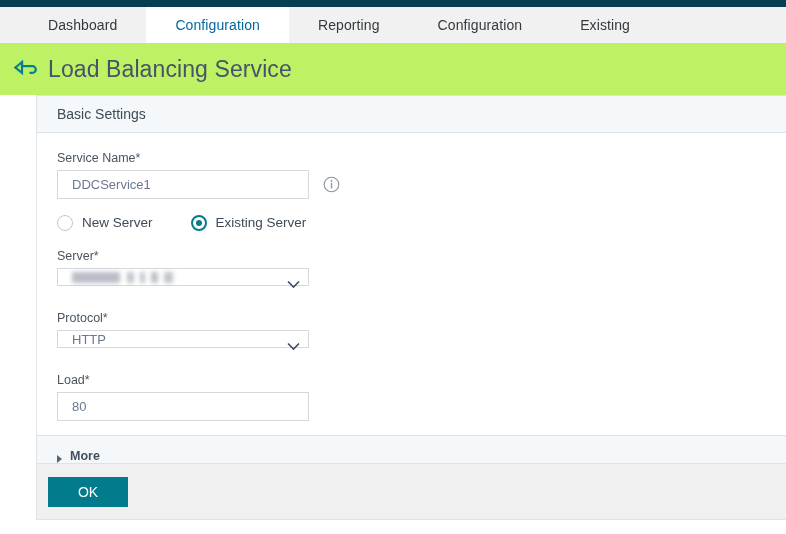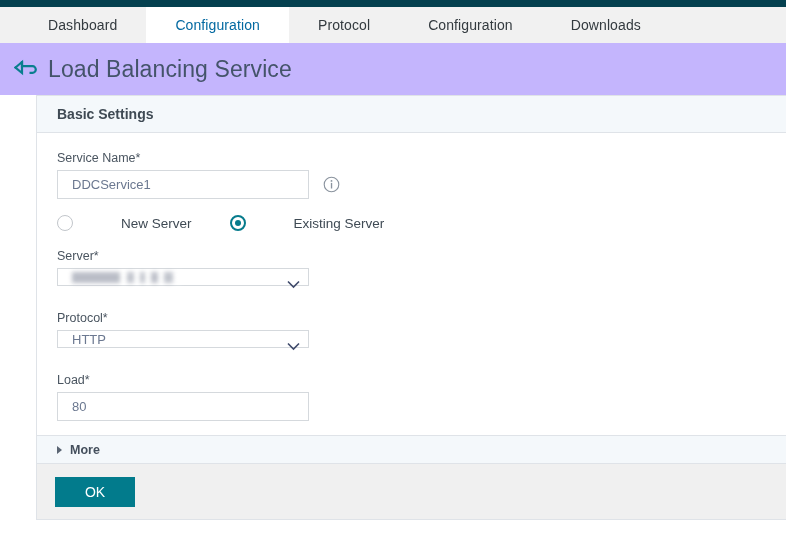--- a/index.html
+++ b/index.html
@@ -50,21 +50,21 @@
     background: #ffffff;
     color: #0369a1;
   }
 
   
   .page-header {
     display: flex;
     align-items: center;
     height: 52px;
     padding-left: 12px;
-    background: #c4b5fd;
+    background: #bef264;
   }
   .back-arrow {
     width: 26px;
     height: 26px;
     margin-right: 10px;
     display: flex;
     align-items: center;
     justify-content: center;
     cursor: pointer;
     flex: none;
@@ -88,21 +88,21 @@
     flex-direction: column;
   }
   .card-header {
     background: #f4f8fb;
     border-bottom: 1px solid #dfe3e8;
     height: 38px;
     display: flex;
     align-items: center;
     padding-left: 20px;
     font-size: 14px;
-    font-weight: bold;
+    font-weight: normal;
     color: #3f4a54;
   }
   .card-body {
     flex: 1 1 auto;
     padding: 18px 16px 0 20px;
   }
 
   .field-group { margin-bottom: 14px; }
   .field-label {
     display: block;
@@ -169,24 +169,22 @@
   }
 
   
   .radio-row {
     display: flex;
     align-items: center;
     margin: 16px 0 18px 0;
   }
   .radio-item {
     display: flex;
-    align-items: center;
     cursor: pointer;
     margin-right: 38px;
-    gap: 39px;
   }
   .radio-dot {
     width: 16px;
     height: 16px;
     border-radius: 50%;
     border: 1.6px solid #c2c6cb;
     background: #fff;
     margin-right: 9px;
     flex: none;
     position: relative;
@@ -208,21 +206,21 @@
     color: #3f4a54;
   }
 
   
   .more-row {
     height: 30px;
     background: #f4f8fb;
     border-top: 1px solid #dfe3e8;
     border-bottom: 1px solid #dfe3e8;
     display: flex;
-    align-items: center;
+    align-items: flex-end;
     padding-left: 20px;
     cursor: pointer;
   }
   .more-caret {
     width: 0; height: 0;
     border-left: 5px solid #5a6573;
     border-top: 4px solid transparent;
     border-bottom: 4px solid transparent;
     margin-right: 8px;
   }
@@ -231,21 +229,21 @@
     font-weight: bold;
     color: #444f5c;
   }
 
   
   .card-footer {
     background: #f0f0f0;
     height: 56px;
     display: flex;
     align-items: center;
-    padding-left: 18px;
+    padding-left: 11px;
   }
   .btn {
     height: 30px;
     min-width: 80px;
     font-family: "Liberation Sans", sans-serif;
     font-size: 14px;
     cursor: pointer;
     padding: 0 18px;
     display: flex;
     align-items: center;
@@ -264,23 +262,23 @@
   }
 </style>
 </head>
 <body>
 
 <div class="top-accent"></div>
 
 <div class="tab-bar">
   <div class="tab">Dashboard</div>
   <div class="tab active">Configuration</div>
-  <div class="tab">Protocol</div>
+  <div class="tab">Reporting</div>
   <div class="tab">Configuration</div>
-  <div class="tab">Downloads</div>
+  <div class="tab">Existing</div>
 </div>
 
 <div class="page-header">
   <div class="back-arrow">
     <svg width="24" height="20" viewBox="0 0 24 20" aria-hidden="true">
       <path d="M2.5 8.5 L9 3 L9 7.2 L19.5 7.2 A2.6 2.6 0 0 1 19.5 13.8 L17.6 13.8" fill="none" stroke="#0a7e8f" stroke-width="2.2" stroke-linecap="square" stroke-linejoin="miter"></path>
       <path d="M2.5 8.5 L9 14 L9 3" fill="none" stroke="#0a7e8f" stroke-width="2.2" stroke-linecap="square" stroke-linejoin="miter"></path>
     </svg>
   </div>
   <div class="page-title">Load Balancing Service</div>

